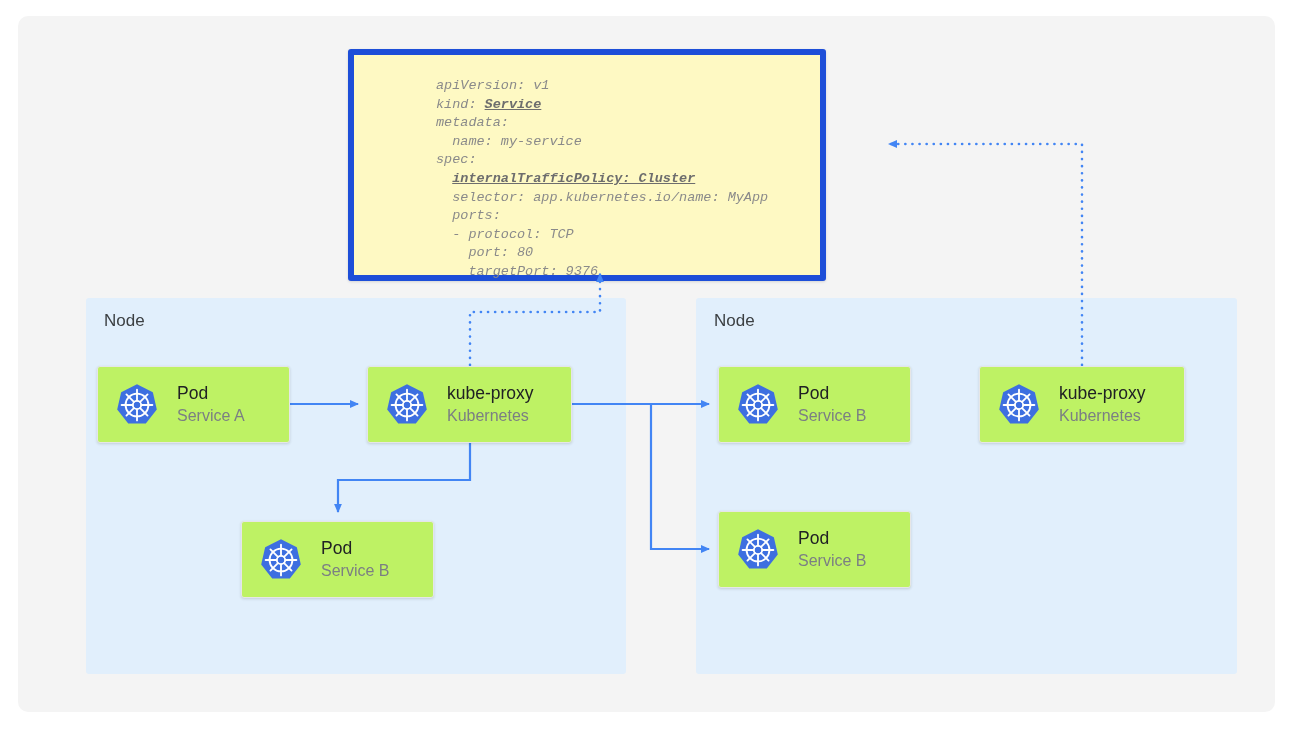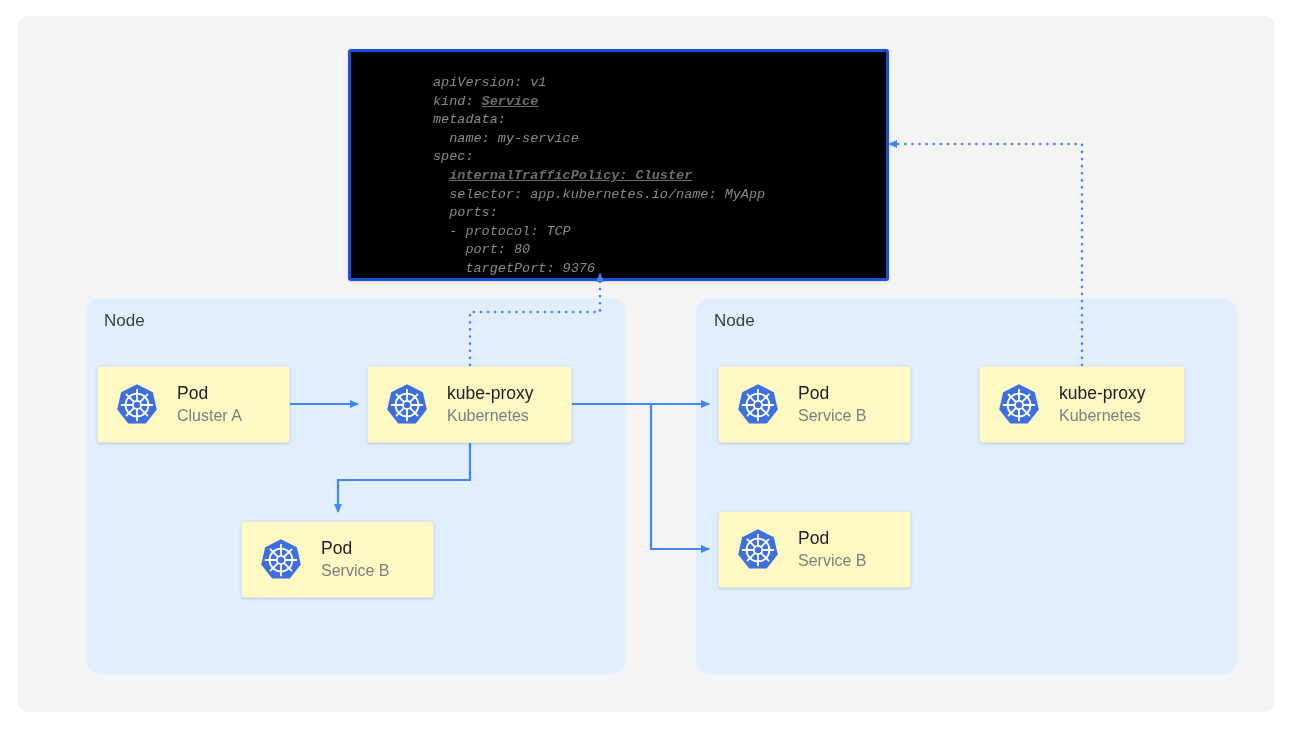--- a/index.html
+++ b/index.html
@@ -22,24 +22,24 @@
     height: 696px;
     background: #f4f4f4;
     border-radius: 10px;
   }
 
   
   #yaml-card {
     position: absolute;
     left: 330px;
     top: 33px;
-    width: 541px;
+    width: 478px;
     height: 232px;
-    background: #000000;
-    border: 3px solid #1d4ed8;
+    background: #fef9c3;
+    border: 6px solid #1d4ed8;
     border-radius: 3px;
     box-shadow: 0 1px 3px rgba(0,0,0,0.13);
     box-sizing: border-box;
   }
   #yaml-code {
     position: absolute;
     left: 82px;
     top: 22px;
     font-family: "Liberation Mono", "DejaVu Sans Mono", monospace;
     font-size: 13.5px;
@@ -48,36 +48,36 @@
     font-style: italic;
     white-space: pre;
   }
   #yaml-code .ln { display: block; }
   #yaml-code b { font-weight: bold; color: #6d6d6d; text-decoration: underline; }
 
   
   .node-box {
     position: absolute;
     background: #e1effc;
-    border-radius: 14px;
+    border-radius: 3px;
   }
   #node-left  { left: 68px;  top: 282px; width: 540px; height: 376px; }
   #node-right { left: 678px; top: 282px; width: 541px; height: 376px; }
   .node-label {
     position: absolute;
     left: 18px;
     top: 13px;
     font-size: 17px;
     color: #3c4043;
   }
 
   
   .card {
     position: absolute;
-    background: #fef9c3;
+    background: #bef264;
     border: 1px solid #e6e6e6;
     border-radius: 3px;
     box-shadow: 0 1px 3px rgba(0,0,0,0.14);
     box-sizing: border-box;
     display: flex;
     align-items: center;
   }
   .card .logo {
     flex: 0 0 auto;
     margin-left: 17px;
@@ -169,21 +169,21 @@
       <line x1="15" y1="50" x2="40" y2="50"></line>
       <line x1="60" y1="50" x2="85" y2="50"></line>
       <line x1="26" y1="26" x2="43" y2="43"></line>
       <line x1="57" y1="57" x2="74" y2="74"></line>
       <line x1="74" y1="26" x2="57" y2="43"></line>
       <line x1="43" y1="57" x2="26" y2="74"></line>
     </g>
   </svg>
   <div class="labels">
     <div class="title">Pod</div>
-    <div class="sub">Cluster A</div>
+    <div class="sub">Service A</div>
   </div>
 </div>
 
 <div class="card" id="card-kubeproxy-l">
   <svg class="logo" viewBox="0 0 100 100">
     <polygon points="50,3 86,21 95,60 70,92 30,92 5,60 14,21" fill="#3d6fe0"></polygon>
     <g fill="none" stroke="#ffffff" stroke-width="4.2" stroke-linecap="round">
       <circle cx="50" cy="50" r="26"></circle>
       <circle cx="50" cy="50" r="9.5"></circle>
       <line x1="50" y1="15" x2="50" y2="40"></line>

